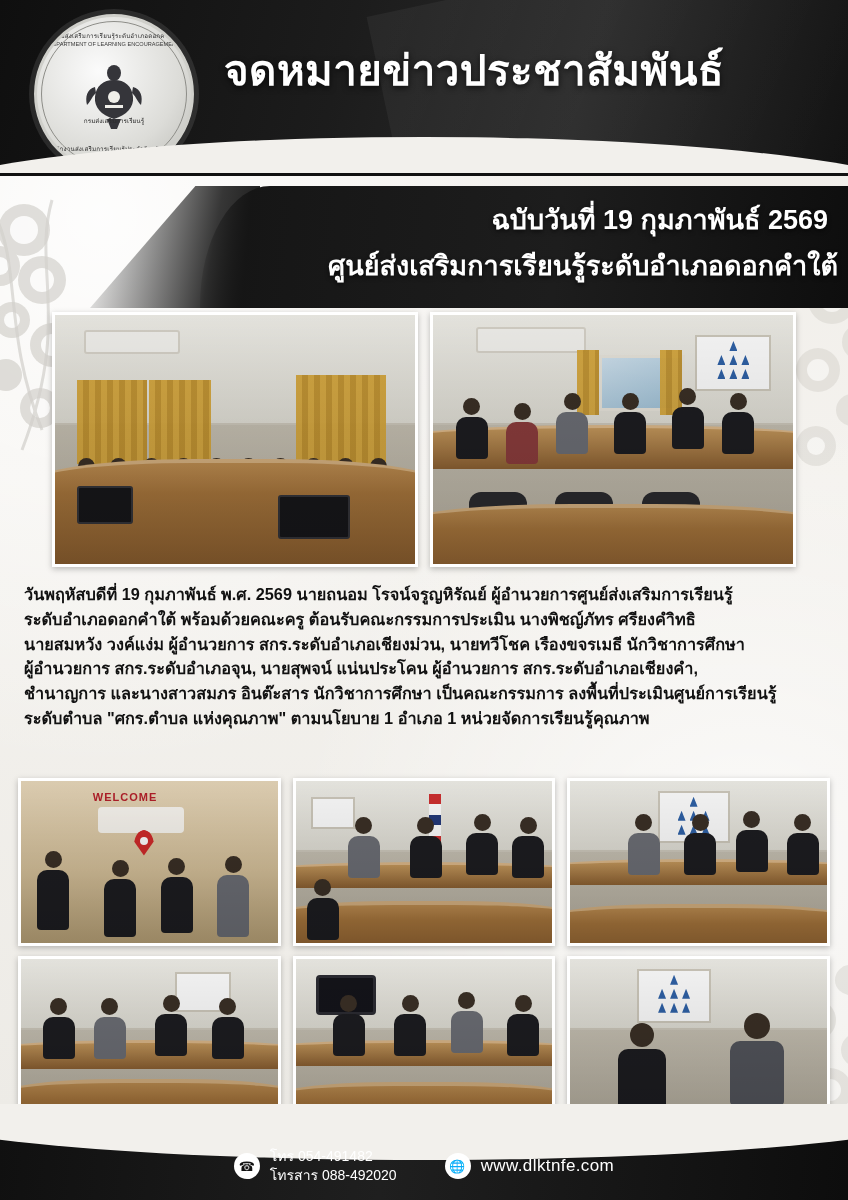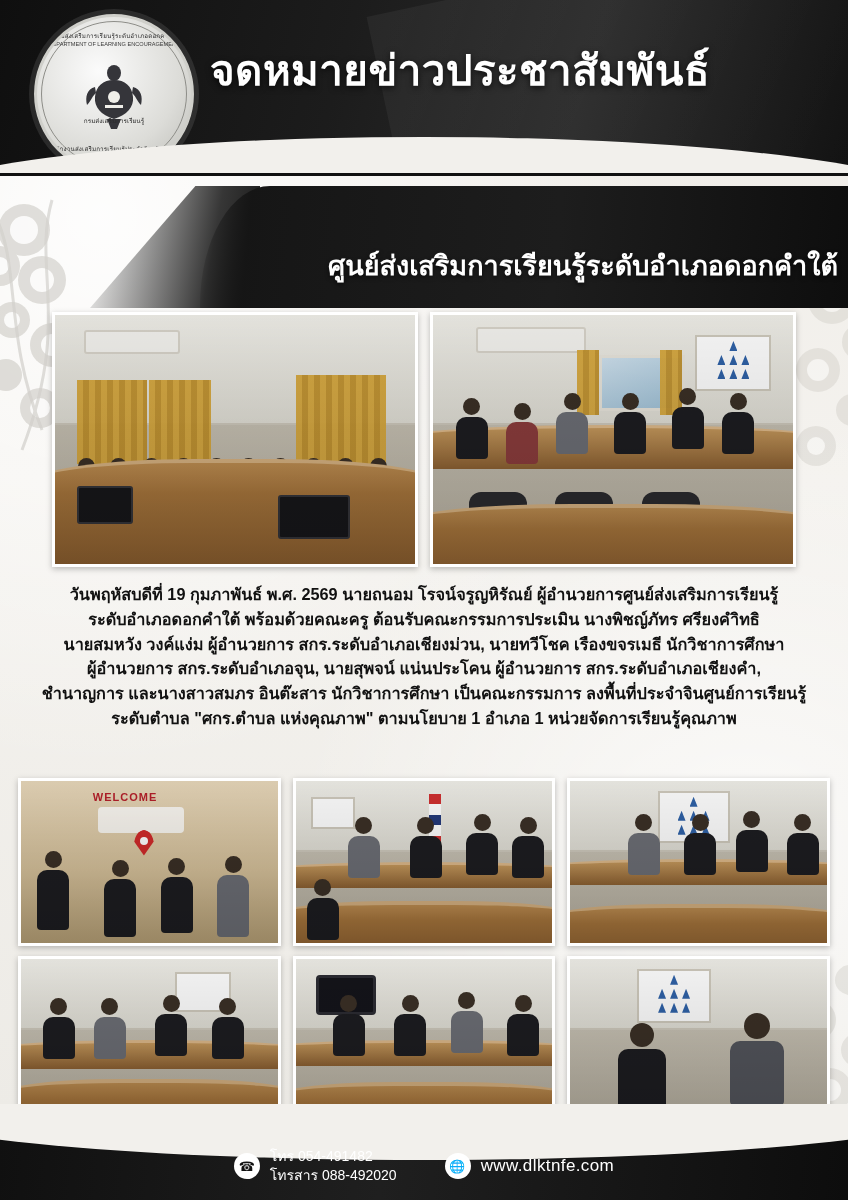--- a/index.html
+++ b/index.html
@@ -113,21 +113,21 @@
   .logo-mid-text {
     position: absolute;
     bottom: 40px; width: 100%;
     text-align: center;
     font-size: 6.4px;
     color: #2c2c2c;
   }
 
   .header-title {
     position: absolute;
-    left: 210px; top: 48px;
+    left: 224px; top: 48px;
     right: 18px;
     color: #ffffff;
     font-size: 42px;
     line-height: 1.1;
     font-weight: bold;
     text-shadow: 0 2px 6px rgba(0,0,0,0.7);
     letter-spacing: 0.5px;
   }
 
   
@@ -183,21 +183,20 @@
     border: 3px solid #ffffff;
     box-shadow: 0 2px 6px rgba(0,0,0,0.25);
     overflow: hidden;
     background: #9aa0a6;
   }
   .photo-row-top .photo { width: 366px; height: 255px; }
 
   .body-text {
     position: absolute;
     left: 24px; right: 24px; top: 582px;
-    text-align: center;
     color: #111;
     font-size: 16.3px;
     line-height: 1.52;
     font-weight: bold;
   }
   .body-text p { margin: 0; }
 
   .photo-grid {
     position: absolute;
     left: 18px; top: 778px;
@@ -460,20 +459,21 @@
         <div class="logo-mid-text">กรมส่งเสริมการเรียนรู้</div>
         <div class="logo-bottom-text">สำนักงานส่งเสริมการเรียนรู้ประจำจังหวัดพะเยา</div>
       </div>
     </div>
 
     <div class="header-title">จดหมายข่าวประชาสัมพันธ์</div>
   </div>
 
   <div class="date-band">
     <div class="date-band-bg"></div>
+    <div class="date-line">ฉบับวันที่ 19 กุมภาพันธ์ 2569</div>
     <div class="office-line">ศูนย์ส่งเสริมการเรียนรู้ระดับอำเภอดอกคำใต้</div>
   </div>
 
   <div class="photo-row-top">
 
     <div class="photo">
       <div class="room"></div>
       <div class="wall-band"></div>
       <div class="ac" style="left:8%; top:6%; width:96px; height:24px;"></div>
       <div class="curtain" style="left:6%; width:70px; top:26%; height:34%;"></div>
@@ -578,21 +578,21 @@
       <div class="table" style="bottom:-6%; height:30%;"></div>
       <div class="photo-dim"></div>
     </div>
   </div>
 
   <div class="body-text">
     <p>วันพฤหัสบดีที่ 19 กุมภาพันธ์ พ.ศ. 2569 นายถนอม โรจน์จรูญหิรัณย์ ผู้อำนวยการศูนย์ส่งเสริมการเรียนรู้</p>
     <p>ระดับอำเภอดอกคำใต้ พร้อมด้วยคณะครู ต้อนรับคณะกรรมการประเมิน นางพิชญ์ภัทร ศรียงคำิทธิ</p>
     <p>นายสมหวัง วงค์แง่ม ผู้อำนวยการ สกร.ระดับอำเภอเชียงม่วน, นายทวีโชค เรืองขจรเมธี นักวิชาการศึกษา</p>
     <p>ผู้อำนวยการ สกร.ระดับอำเภอจุน, นายสุพจน์ แน่นประโคน ผู้อำนวยการ สกร.ระดับอำเภอเชียงคำ,</p>
-    <p>ชำนาญการ และนางสาวสมภร อินต๊ะสาร นักวิชาการศึกษา เป็นคณะกรรมการ ลงพื้นที่ประจำจินศูนย์การเรียนรู้</p>
+    <p>ชำนาญการ และนางสาวสมภร อินต๊ะสาร นักวิชาการศึกษา เป็นคณะกรรมการ ลงพื้นที่ประเมินศูนย์การเรียนรู้</p>
     <p>ระดับตำบล "ศกร.ตำบล แห่งคุณภาพ" ตามนโยบาย 1 อำเภอ 1 หน่วยจัดการเรียนรู้คุณภาพ</p>
   </div>
 
   <div class="photo-grid">
 
     <div class="photo">
       <div class="welcome-wall"></div>
       <div class="welcome-text">WELCOME</div>
       <div class="label-plate"></div>
       <div class="pin"></div>

